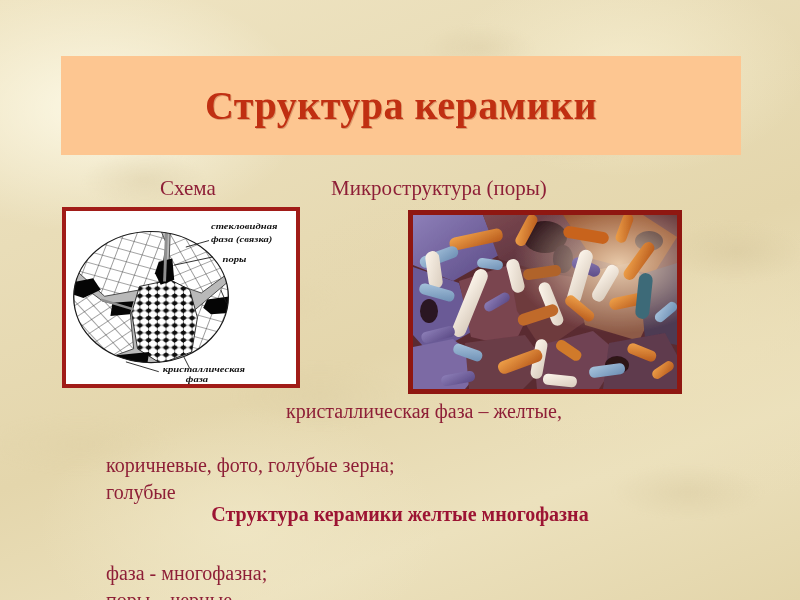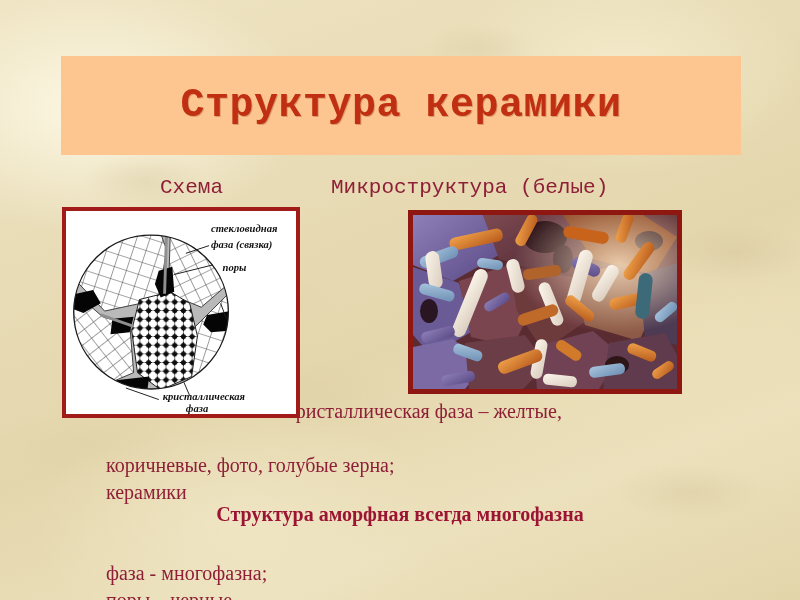--- a/index.html
+++ b/index.html
@@ -37,43 +37,43 @@
   
   #title-banner{
     position:absolute;left:61px;top:56px;width:680px;height:99px;
     background:#fdc691;z-index:2;
   }
   #page-title{
     position:absolute;left:61px;top:56px;width:680px;height:99px;
     display:flex;align-items:center;justify-content:center;
     z-index:3;
     color:#c02f12;
-    font-family:Liberation Mono, monospace;
+    font-family:Liberation Serif, serif;
     font-weight:bold;
     font-size:40px;
     letter-spacing:.5px;
     text-shadow:1px 1px 0 rgba(120,20,0,.25);
     white-space:nowrap;
   }
 
   
   .caption{
     position:absolute;z-index:3;
     color:#8e1f37;
     font-size:21px;
-    font-family:Liberation Mono, monospace;
+    font-family:Liberation Serif, serif;
     white-space:nowrap;
     text-align:right;
   }
   #caption-scheme{left:160px;top:176px;}
   #caption-photo{left:331px;top:176px;}
 
   
   #scheme-frame{
-    position:absolute;left:62px;top:207px;width:238px;height:211px;
+    position:absolute;left:62px;top:207px;width:238px;height:181px;
     background:#bef264;
     border:4px solid #a11c18;
     box-sizing:border-box;
     z-index:4;
   }
   #scheme-svg{display:block;width:100%;height:100%;}
 
   
   #photo-frame{
     position:absolute;left:408px;top:210px;width:274px;height:184px;
@@ -117,21 +117,21 @@
 
 <div id="bg">
   <div class="base"></div>
   <div class="mottle"></div>
 </div>
 
 <div id="title-banner"></div>
 <div id="page-title">Структура керамики</div>
 
 <div class="caption" id="caption-scheme">Схема</div>
-<div class="caption" id="caption-photo">Микроструктура (белые)</div>
+<div class="caption" id="caption-photo">Микроструктура (поры)</div>
 
 <div id="scheme-frame">
   <svg id="scheme-svg" viewBox="0 0 238 211" preserveAspectRatio="none">
     <defs>
 
       <pattern id="hatchA" width="13" height="13" patternUnits="userSpaceOnUse" patternTransform="rotate(18)">
         <rect width="13" height="13" fill="#ffffff"></rect>
         <path d="M0 0 H13 M0 0 V13" stroke="#4a4a4a" stroke-width="1.1"></path>
       </pattern>
       <pattern id="hatchB" width="12" height="12" patternUnits="userSpaceOnUse" patternTransform="rotate(-26)">
@@ -291,21 +291,21 @@
         <rect x="238" y="150" width="24" height="10" rx="5" fill="url(#gOr)" transform="rotate(-34 250 155)"></rect>
       </g>
     </g>
   </svg>
 </div>
 
 <div id="body-text">
   <div class="line" id="body-line-1">кристаллическая фаза – желтые,</div>
   <div class="line" id="body-line-2">
     <span>коричневые, фото, голубые зерна;</span>
-    <span>керамики</span>
+    <span>голубые</span>
   </div>
   <div class="line" id="body-line-3">
     <span>фаза - многофазна;</span>
     <span class="right">поры – черные</span>
   </div>
 </div>
 
-<div id="conclusion">Структура аморфная всегда многофазна</div>
+<div id="conclusion">Структура керамики желтые многофазна</div>
 
 </body></html>

